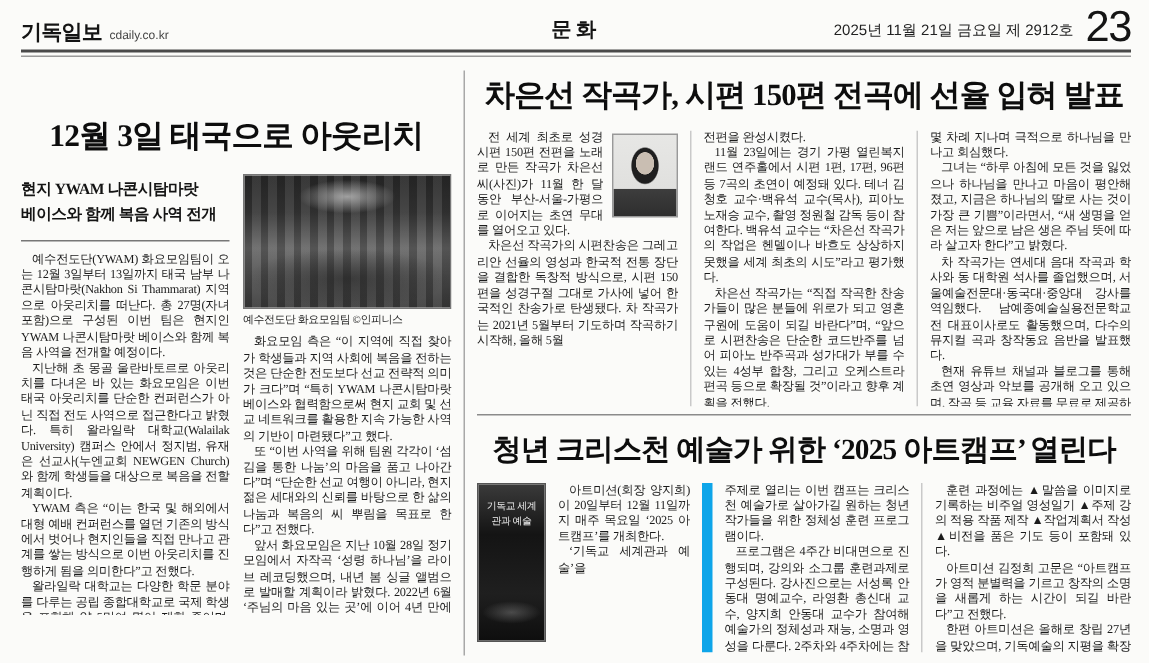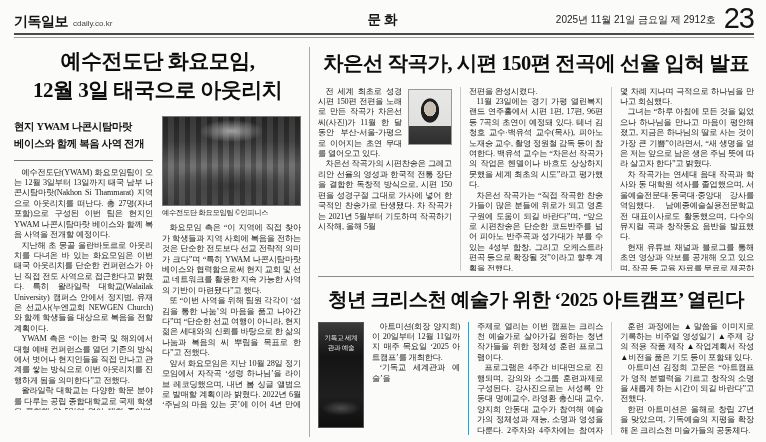--- a/index.html
+++ b/index.html
@@ -64,21 +64,21 @@
   .bottom-article h1 { font-size:19.5px; margin:6px 0 9px; }
   .bottom-cols { display:flex; height:113px; overflow:hidden; }
   .poster { flex:0 0 46px; height:106px; margin-right:8px; border:1px solid #555;
     background:
       radial-gradient(ellipse 26px 10px at 50% 82%, rgba(150,150,150,.4), rgba(0,0,0,0) 75%),
       linear-gradient(180deg,#3a3a3a 0%,#141414 32%,#1f1f1f 70%,#0e0e0e 100%);
     color:#f2f2f2; display:flex; align-items:flex-start; justify-content:center;
     font-size:6.6px; text-align:center; line-height:1.5; padding:10px 3px 0; letter-spacing:-0.3px; }
   .colB { flex:0 0 88px; margin-right:8px; }
   .colB .subtitle { font-size:10.2px; margin-bottom:7px; }
-  .colC { flex:1; min-width:0; padding:0 8px; border-left:1px solid #0ea5e9; }
+  .colC { flex:1; min-width:0; padding:0 8px; border-left:7px solid #0ea5e9; }
   .colD { flex:1.06; min-width:0; padding-left:8px; border-left:1px solid #c9c9c9; }
 </style>
 </head>
 <body>
 
 <div class="page">
 
   <header>
     <div class="hzone">
       <span class="mast-name">기독일보</span><span class="mast-url">cdaily.co.kr</span>
@@ -88,21 +88,21 @@
       <span class="edition">2025년 11월 21일 금요일 제 2912호</span>
       <span class="pageno">23</span>
     </div>
   </header>
   <div class="rule-a"></div>
   <div class="rule-b"></div>
 
   <main>
 
     <section class="left-article">
-      <h1 class="headline"><span>예수전도단 화요모임,</span><br><span>12월 3일 태국으로 아웃리치</span></h1>
+      <h1 class="headline"><br><span>12월 3일 태국으로 아웃리치</span></h1>
       <div class="left-cols">
         <div class="col">
           <div class="subtitle"><span>현지 YWAM 나콘시탐마랏</span><br><span>베이스와 함께 복음 사역 전개</span></div>
           <div class="body">
               <p>예수전도단(YWAM) 화요모임팀이 오는 12월 3일부터 13일까지 태국 남부 나콘시탐마랏(Nakhon Si Thammarat) 지역으로 아웃리치를 떠난다. 총 27명(자녀 포함)으로 구성된 이번 팀은 현지인 YWAM 나콘시탐마랏 베이스와 함께 복음 사역을 전개할 예정이다.</p>
               <p>지난해 초 몽골 울란바토르로 아웃리치를 다녀온 바 있는 화요모임은 이번 태국 아웃리치를 단순한 컨퍼런스가 아닌 직접 전도 사역으로 접근한다고 밝혔다. 특히 왈라일락 대학교(Walailak University) 캠퍼스 안에서 정지범, 유재은 선교사(누엔교회 NEWGEN Church)와 함께 학생들을 대상으로 복음을 전할 계획이다.</p>
               <p>YWAM 측은 “이는 한국 및 해외에서 대형 예배 컨퍼런스를 열던 기존의 방식에서 벗어나 현지인들을 직접 만나고 관계를 쌓는 방식으로 이번 아웃리치를 진행하게 됨을 의미한다”고 전했다.</p>
               <p>왈라일락 대학교는 다양한 학문 분야를 다루는 공립 종합대학교로 국제 학생을 포함해 약 5만여 명이 재학 중이며, 태국 내에서 규모가 큰 대학 중 하나로 젊은 세대에게 복음을 전할 수 있는 중요한 거점이다.</p>
             </div>
         </div>

